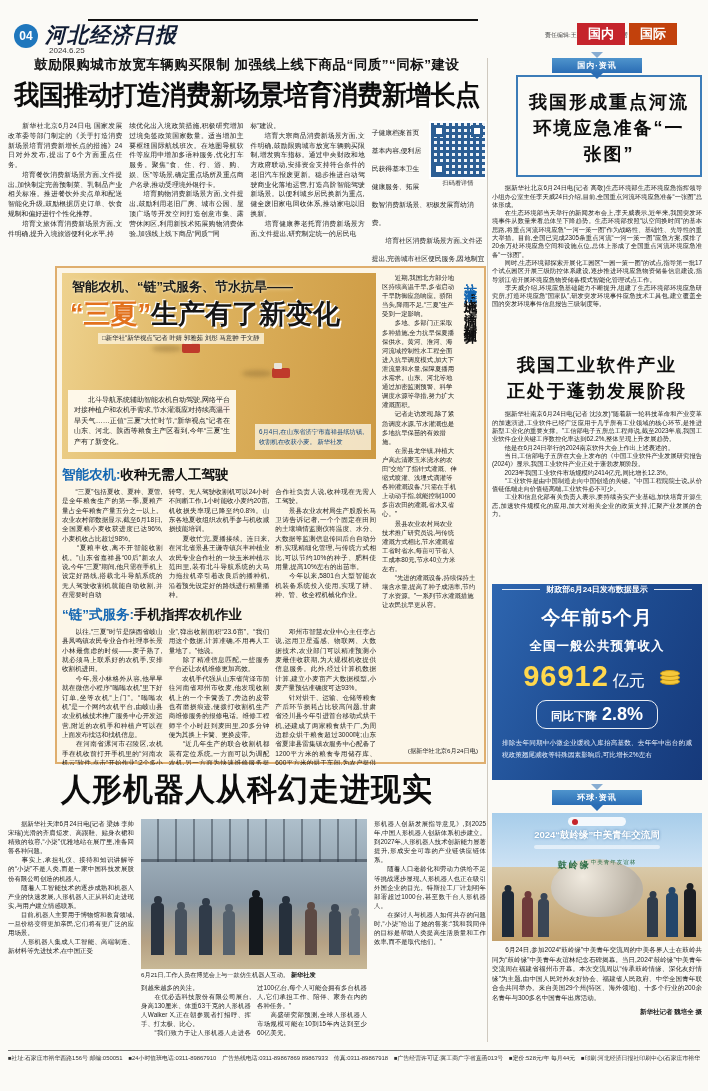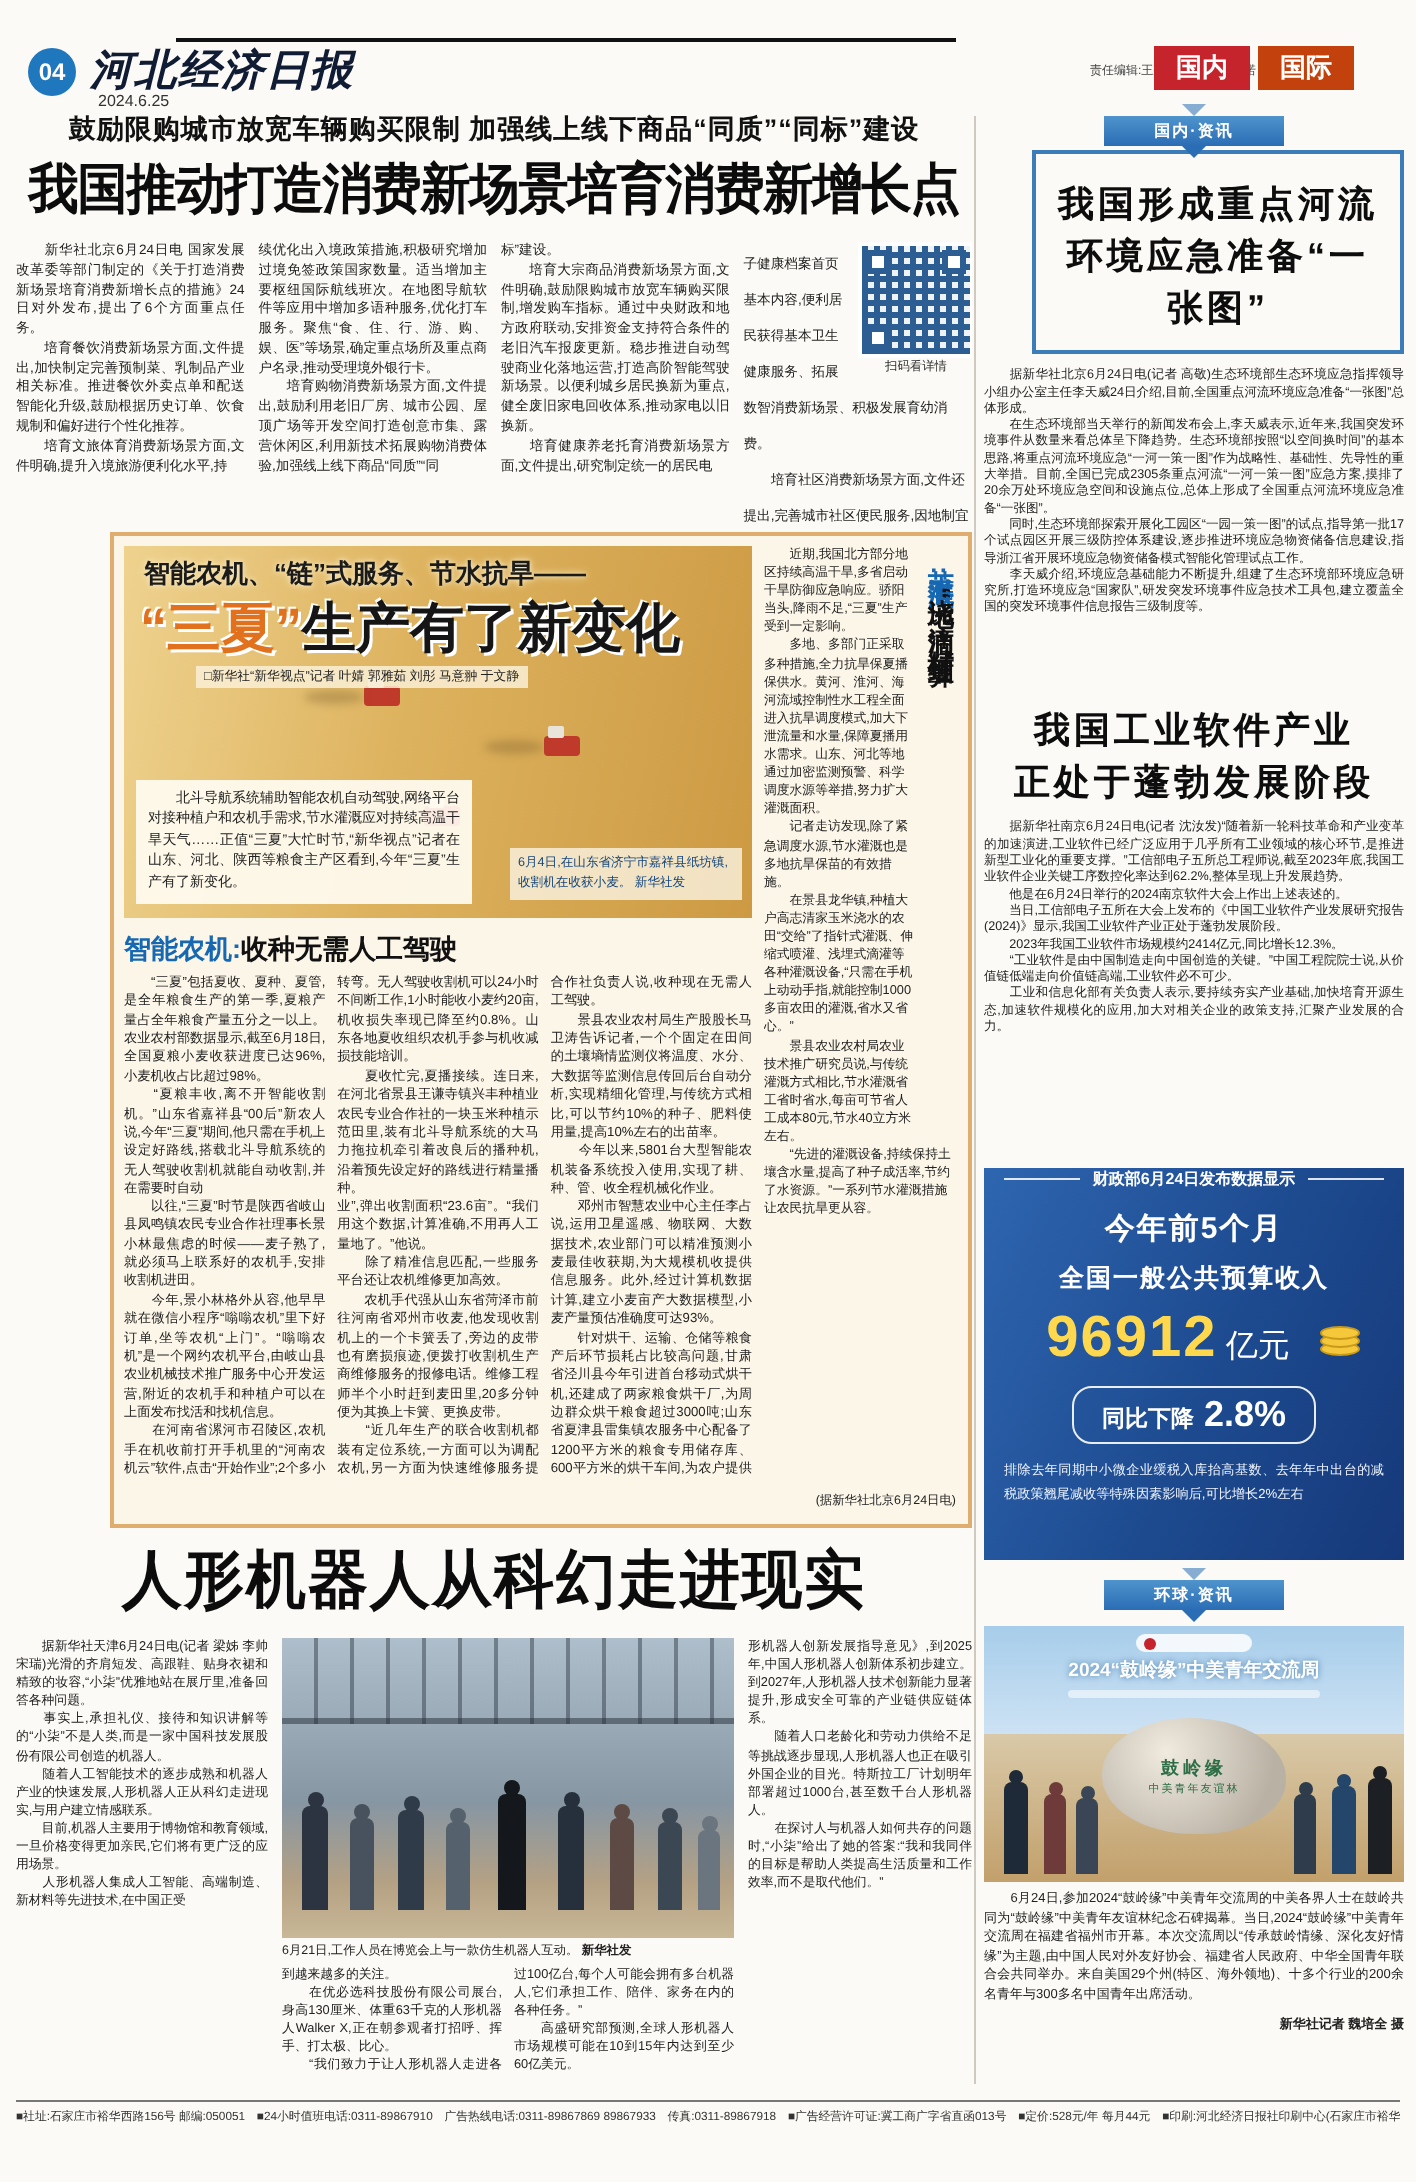--- a/index.html
+++ b/index.html
@@ -81,41 +81,41 @@
   .badge::before{content:"";position:absolute;left:50%;top:-6px;transform:translateX(-50%);border:6px solid transparent;border-bottom:none;border-top-color:#2a6db5;opacity:.55;}
   .river-box{margin-top:2px;border:2px solid #3c7cb8;padding:12px 8px 8px;margin-left:24px;}
   .sb-headline{font-size:18px;font-weight:900;text-align:center;line-height:1.45;letter-spacing:2px;white-space:pre-line;color:#0d0d0d;}
   .sb-body{margin-top:7px;font-size:6.3px;line-height:1.32;height:160px;}
   .soft-head{margin-top:8px;}
   .soft-body{margin-top:6px;font-size:6.3px;line-height:1.32;height:168px;}
 
   .fiscal{margin-top:6px;height:196px;background:linear-gradient(115deg,#2e66b0,#1d4a8f 55%,#16397a),repeating-linear-gradient(60deg,rgba(255,255,255,.04) 0 8px,transparent 8px 20px);color:#fff;padding:0 10px 8px;box-sizing:border-box;text-align:center;}
   .fis-hdr{display:flex;align-items:center;gap:6px;font-size:8px;font-weight:900;}
   .fis-hdr::before,.fis-hdr::after{content:"";flex:1;height:1px;background:rgba(255,255,255,.85);}
-  .fis-l1{font-size:15px;font-weight:900;margin-top:10px;letter-spacing:1px;}
+  .fis-l1{font-size:19px;font-weight:900;margin-top:10px;letter-spacing:1px;}
   .fis-l2{font-size:12.5px;font-weight:900;margin-top:7px;letter-spacing:1px;}
   .fis-amt{margin-top:5px;display:flex;align-items:baseline;justify-content:center;gap:4px;}
   .fis-amt .num{font-size:29px;font-weight:900;color:#ffd84d;letter-spacing:1px;}
   .fis-amt .unit{font-size:16px;font-weight:400;}
   .coins{position:relative;width:22px;height:16px;align-self:center;}
   .coins i{position:absolute;width:20px;height:7px;border-radius:50%;background:#f5c83b;border:1px solid #c99a18;box-sizing:border-box;}
   .coins i:nth-child(1){bottom:0;} .coins i:nth-child(2){bottom:4px;} .coins i:nth-child(3){bottom:8px;}
   .fis-badge{display:inline-flex;align-items:baseline;gap:5px;margin-top:7px;border:1px solid rgba(255,255,255,.9);border-radius:10px;padding:3px 14px;}
   .fis-badge .t{font-size:11.5px;font-weight:700;}
   .fis-badge .v{font-size:18px;font-weight:900;}
   .fis-note{margin-top:8px;font-size:6.6px;line-height:1.7;text-align:justify;white-space:pre-line;color:#eef4ff;}
 
   .guling{margin-top:8px;position:relative;height:128px;overflow:hidden;}
   .g-banner{position:absolute;top:0;left:0;right:0;height:54px;background:linear-gradient(#a7cdea,#cde2f4);}
   .g-logo{position:absolute;top:4px;left:50%;transform:translateX(-50%);width:58px;height:9px;background:rgba(255,255,255,.85);border-radius:5px;}
   .g-logo::before{content:"";position:absolute;left:4px;top:1.5px;width:6px;height:6px;border-radius:50%;background:#c5242c;}
   .g-title{position:absolute;top:16px;left:0;right:0;text-align:center;font-size:9.5px;font-weight:900;color:#fff;text-shadow:0 0 3px #4a7eae;}
   .g-sub{position:absolute;top:32px;left:20%;width:60%;height:4px;background:rgba(255,255,255,.55);border-radius:2px;}
   .g-ground{position:absolute;top:54px;left:0;right:0;bottom:0;background:linear-gradient(#d9c9a8,#c2a06b);}
-  .g-rock{position:absolute;left:50%;top:46px;transform:translateX(-50%);width:92px;height:58px;border-radius:48% 52% 46% 50%;background:radial-gradient(circle at 35% 30%,#f0eadf,#b9b1a4 75%);display:flex;flex-direction:column;align-items:center;justify-content:center;}
+  .g-rock{position:absolute;left:50%;top:46px;transform:translateX(-50%);width:92px;height:58px;border-radius:48% 52% 46% 50%;background:radial-gradient(circle at 35% 30%,#f0eadf,#b9b1a4 75%);display:flex;flex-direction:row;align-items:flex-start;justify-content:center;}
   .g-rock .r1{font-size:9px;font-weight:900;color:#2e6e46;letter-spacing:2px;}
   .g-rock .r2{font-size:5.5px;color:#2e6e46;letter-spacing:1px;}
   .g-person{position:absolute;bottom:4px;border-radius:4px 4px 0 0;}
   .g-person::before{content:"";position:absolute;left:50%;top:-6px;transform:translateX(-50%);width:7px;height:7px;border-radius:50%;background:inherit;}
   .g-cap{margin-top:4px;font-size:6.5px;line-height:1.45;height:62px;overflow:hidden;}
   .g-credit{text-align:right;font-size:6.5px;font-weight:bold;color:#222;margin-top:1px;}
 
   
   .footer{position:absolute;left:8px;top:1050px;width:692px;border-top:1px solid #777;padding-top:3px;font-size:5.9px;color:#333;white-space:nowrap;overflow:hidden;}
 </style>
@@ -175,20 +175,21 @@
       <div class="cols f-cols s1">
         <div class="txt">　　“三夏”包括夏收、夏种、夏管,是全年粮食生产的第一季,夏粮产量占全年粮食产量五分之一以上。农业农村部数据显示,截至6月18日,全国夏粮小麦收获进度已达96%,小麦机收占比超过98%。
 　　“夏粮丰收,离不开智能收割机。”山东省嘉祥县“00后”新农人说,今年“三夏”期间,他只需在手机上设定好路线,搭载北斗导航系统的无人驾驶收割机就能自动收割,并在需要时自动</div>
         <div class="txt">转弯。无人驾驶收割机可以24小时不间断工作,1小时能收小麦约20亩,机收损失率现已降至约0.8%。山东各地夏收组织农机手参与机收减损技能培训。
 　　夏收忙完,夏播接续。连日来,在河北省景县王谦寺镇兴丰种植业农民专业合作社的一块玉米种植示范田里,装有北斗导航系统的大马力拖拉机牵引着改良后的播种机,沿着预先设定好的路线进行精量播种。
 　　“最近要播8000亩玉米,准备了20台智能播种机,作业速度快,效率高,四五天就能完成夏播。”</div>
         <div class="txt">合作社负责人说,收种现在无需人工驾驶。
 　　景县农业农村局生产股股长马卫涛告诉记者,一个个固定在田间的土壤墒情监测仪将温度、水分、大数据等监测信息传回后台自动分析,实现精细化管理,与传统方式相比,可以节约10%的种子、肥料使用量,提高10%左右的出苗率。
 　　今年以来,5801台大型智能农机装备系统投入使用,实现了耕、种、管、收全程机械化作业。</div>
       </div>
+      <div class="f-sec-head"><span class="lbl">“链”式服务:</span><span>手机指挥农机作业</span></div>
       <div class="cols f-cols s2">
         <div class="txt">　　以往,“三夏”时节是陕西省岐山县凤鸣镇农民专业合作社理事长景小林最焦虑的时候——麦子熟了,就必须马上联系好的农机手,安排收割机进田。
 　　今年,景小林格外从容,他早早就在微信小程序“嗡嗡农机”里下好订单,坐等农机“上门”。“嗡嗡农机”是一个网约农机平台,由岐山县农业机械技术推广服务中心开发运营,附近的农机手和种植户可以在上面发布找活和找机信息。
 　　在河南省漯河市召陵区,农机手在机收前打开手机里的“河南农机云”软件,点击“开始作业”;2个多小时后,点击“结束作</div>
         <div class="txt">业”,弹出收割面积“23.6亩”。“我们用这个数据,计算准确,不用再人工量地了。”他说。
 　　除了精准信息匹配,一些服务平台还让农机维修更加高效。
 　　农机手代强从山东省菏泽市前往河南省邓州市收麦,他发现收割机上的一个卡簧丢了,旁边的皮带也有磨损痕迹,便拨打收割机生产商维修服务的报修电话。维修工程师半个小时赶到麦田里,20多分钟便为其换上卡簧、更换皮带。
 　　“近几年生产的联合收割机都装有定位系统,一方面可以为调配农机,另一方面为快速维修服务提供帮助。”维修工程师说。</div>
         <div class="txt">　　邓州市智慧农业中心主任李占说,运用卫星遥感、物联网、大数据技术,农业部门可以精准预测小麦最佳收获期,为大规模机收提供信息服务。此外,经过计算机数据计算,建立小麦亩产大数据模型,小麦产量预估准确度可达93%。
 　　针对烘干、运输、仓储等粮食产后环节损耗占比较高问题,甘肃省泾川县今年引进首台移动式烘干机,还建成了两家粮食烘干厂,为周边群众烘干粮食超过3000吨;山东省夏津县雷集镇农服务中心配备了1200平方米的粮食专用储存库、600平方米的烘干车间,为农户提供晾晒、烘干、代储等服务。</div>

